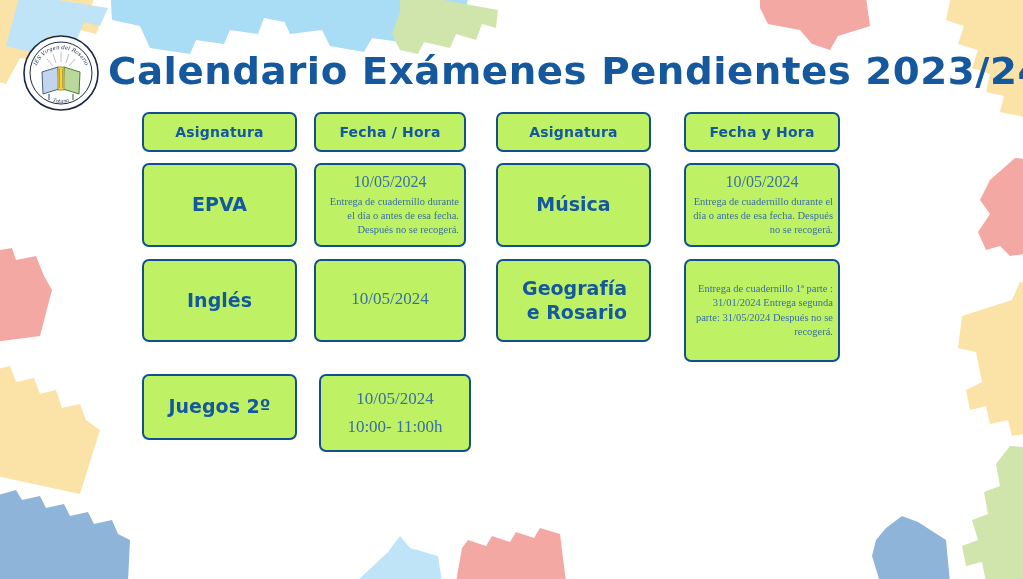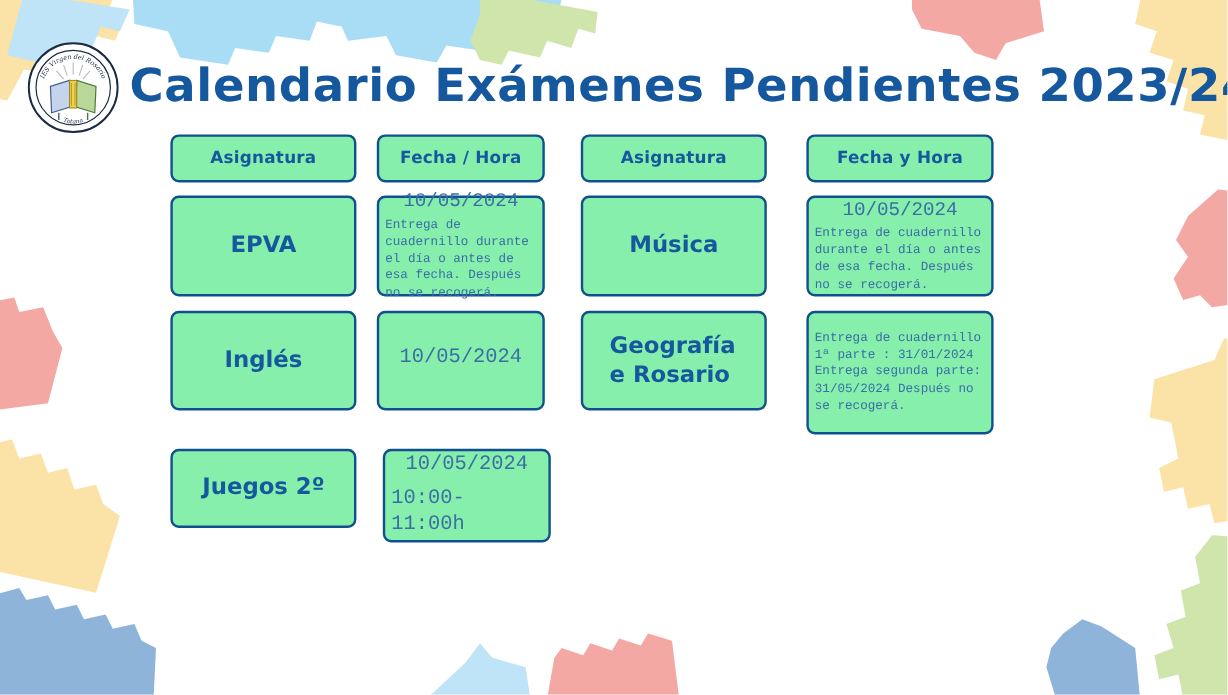--- a/index.html
+++ b/index.html
@@ -63,45 +63,45 @@
     width: 740px;
   }
   .row {
     display: flex;
     align-items: flex-start;
   }
   .cell {
     box-sizing: border-box;
     border: 2px solid #11508f;
     border-radius: 7px;
-    background: #86efac;
+    background: #bef264;
     display: flex;
     flex-direction: column;
     align-items: center;
     justify-content: center;
-    text-align: left;
+    text-align: right;
   }
   .head-cell {
     height: 40px;
     font-family: "DejaVu Sans", sans-serif;
     font-weight: bold;
     font-size: 14px;
     color: #15589e;
     letter-spacing: 0.2px;
   }
   .subject-cell {
     font-family: "DejaVu Sans", sans-serif;
     font-weight: bold;
     font-size: 19px;
     color: #15589e;
     line-height: 1.25;
     padding: 4px 22px;
   }
   .date-cell {
-    font-family: Liberation Mono, monospace;
+    font-family: Liberation Serif, serif;
     color: #3a6ea5;
     padding: 6px 5px;
     line-height: 1.3;
   }
   .date-main {
     font-size: 16px;
     color: #3a6ea5;
     margin-bottom: 2px;
   }
   .date-main.big { font-size: 17px; }
@@ -111,21 +111,21 @@
     line-height: 1.35;
   }
   .date-time {
     font-size: 17px;
     color: #3a6ea5;
     margin-top: 4px;
   }
   .spacer { flex: 0 0 auto; }
   
   .c1 { width: 155px; }
-  .c2 { width: 140px; }
+  .c2 { width: 152px; }
   .c3 { width: 155px; }
   .c4 { width: 156px; margin-left: 15px; }
   .gap-a { width: 17px; }
   .gap-b { width: 30px; }
   .gap-c { width: 18px; }
 </style>
 </head>
 <body>
 
 <div id="page">

